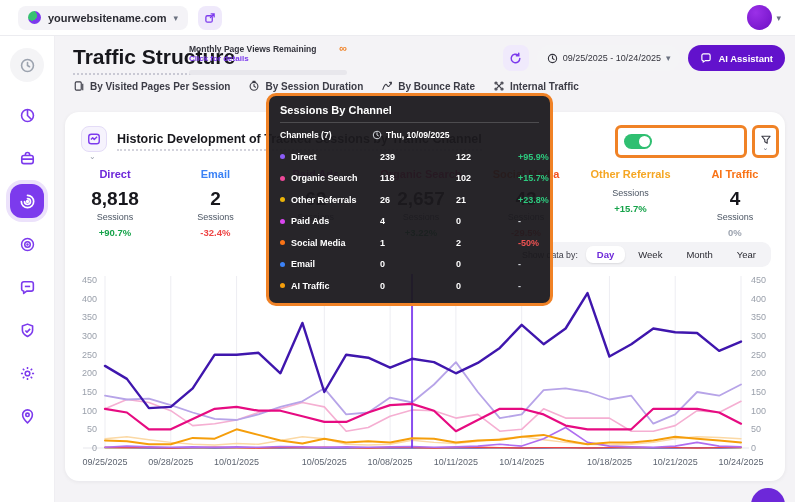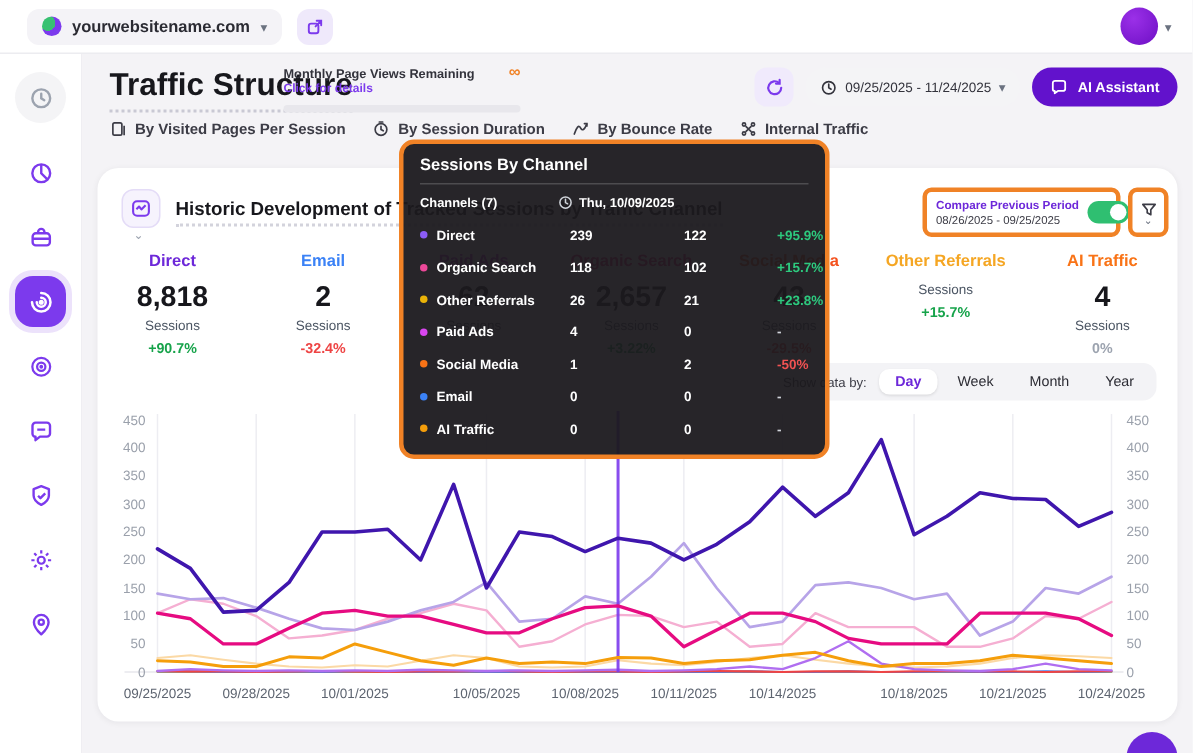--- a/index.html
+++ b/index.html
@@ -195,21 +195,21 @@
           </svg>
         </span>
     </div>
     <div class="date-pill">
       <span class="icn">
           <svg width="11" height="11" viewBox="0 0 16 16" fill="none" stroke="currentColor" stroke-width="1.6" stroke-linecap="round">
             <circle cx="8" cy="8" r="6"></circle>
             <path d="M8 4.5V8l2.3 1.4"></path>
           </svg>
         </span>
-      <span>09/25/2025 - 11/24/2025</span>
+      <span>09/25/2025 - 10/24/2025</span>
       <span class="chev">▾</span>
     </div>
     <div class="ai-btn">
       <span class="icn">
           <svg width="12" height="12" viewBox="0 0 16 16" fill="none" stroke="#fff" stroke-width="1.6" stroke-linejoin="round">
             <path d="M2.5 4.5a2 2 0 0 1 2-2h7a2 2 0 0 1 2 2v5a2 2 0 0 1-2 2H7l-2.8 2v-2h-.2a1.5 1.5 0 0 1-1.5-1.5z"></path>
           </svg>
         </span>
       <span>AI Assistant</span>
     </div>
@@ -263,24 +263,20 @@
           <svg width="14" height="14" viewBox="0 0 16 16" fill="none" stroke="currentColor" stroke-width="1.6" stroke-linejoin="round">
             <rect x="2" y="2.5" width="12" height="11" rx="3"></rect>
             <path d="M4.5 8.5l2-2 1.8 2.2 3.2-3.2"></path>
           </svg>
         </span>
     </div>
     <div class="card-hdr-chev">⌄</div>
     <div class="card-title">Historic Development of Tracked Sessions by Traffic Channel</div>
 
     <div class="compare-box">
-      <div>
-        <div class="compare-label">Compare Previous Period</div>
-        <div class="compare-range">08/26/2025 - 09/25/2025</div>
-      </div>
       <div class="toggle"></div>
     </div>
     <div class="filter-box">
       <span class="icn">
           <svg width="12" height="12" viewBox="0 0 16 16" fill="none" stroke="currentColor" stroke-width="1.5" stroke-linejoin="round">
             <path d="M2.5 3h11L9.6 7.8v4.4l-3.2-1.8V7.8z"></path>
           </svg>
         </span>
       <span class="chev">⌄</span>
     </div>

